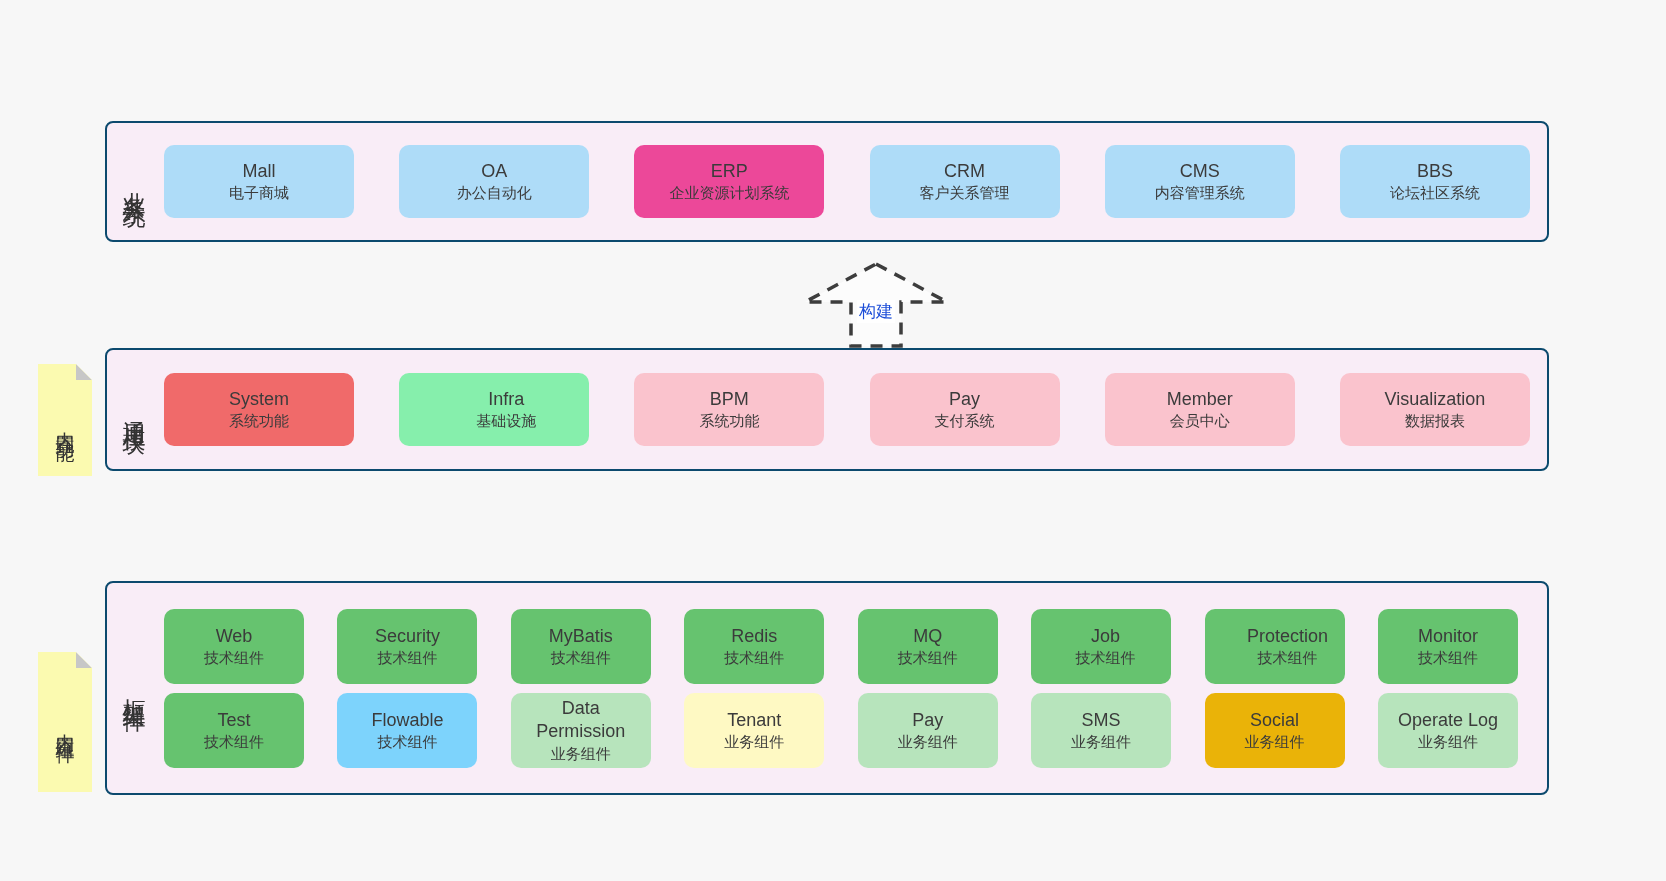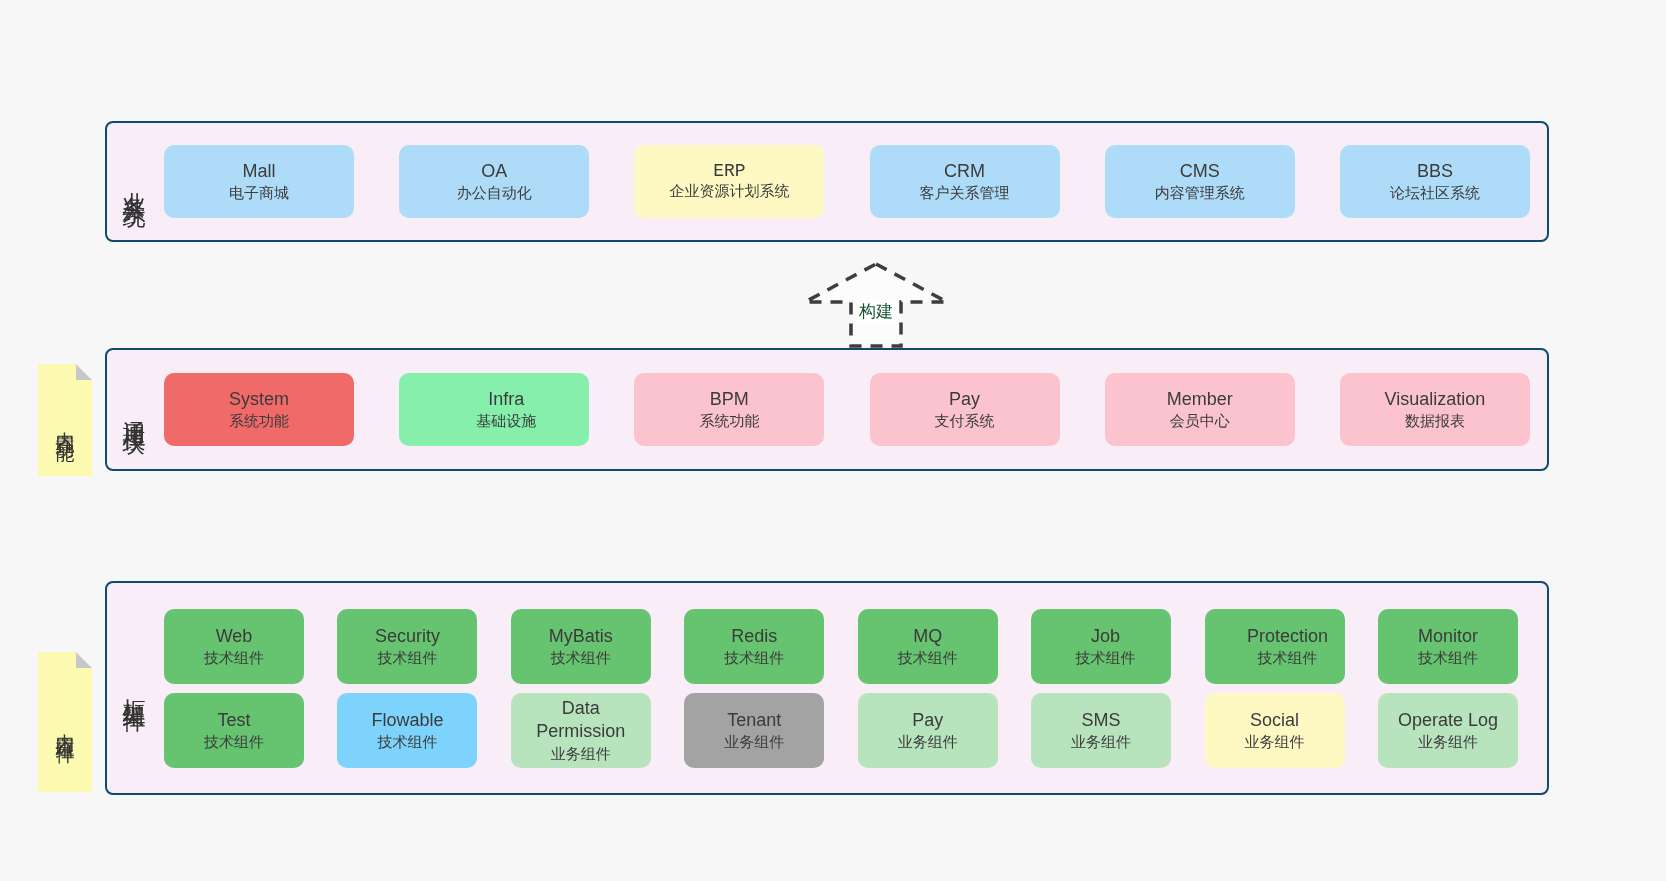--- a/index.html
+++ b/index.html
@@ -65,21 +65,21 @@
     padding-top:8px;
   }
 
   
   .arrow { position:absolute; width:150px; height:90px; z-index:3; }
   .arrow-1 { left:801px; top:260px; }
   .arrow-2 { left:813px; top:490px; }
   .arrow svg { position:absolute; inset:0; }
   .arrow-label {
     position:absolute; left:50%; top:40px; transform:translateX(-50%);
-    background:#ffffff; color:#14532d; font-size:17px; padding:0 2px;
+    background:#ffffff; color:#1d4ed8; font-size:17px; padding:0 2px;
     white-space:nowrap;
   }
 </style>
 </head>
 <body>
 
 <div class="canvas">
 
   <div class="sticky sticky-2">
     <div class="sticky-text">内置功能</div>
@@ -92,21 +92,21 @@
     <div class="band-label">业务系统</div>
     <div class="box-row">
         <div class="box" style="background: rgb(174, 220, 248);">
           <div class="box-name">Mall</div>
           <div class="box-desc">电子商城</div>
         </div>
         <div class="box" style="background: rgb(174, 220, 248);">
           <div class="box-name">OA</div>
           <div class="box-desc">办公自动化</div>
         </div>
-        <div class="box" style="background: #fef9c3; font-family: Liberation Mono, monospace;">
+        <div class="box" style="background: #ec4899;">
           <div class="box-name">ERP</div>
           <div class="box-desc">企业资源计划系统</div>
         </div>
         <div class="box" style="background: rgb(174, 220, 248);">
           <div class="box-name">CRM</div>
           <div class="box-desc">客户关系管理</div>
         </div>
         <div class="box" style="background: rgb(174, 220, 248);">
           <div class="box-name">CMS</div>
           <div class="box-desc">内容管理系统</div>
@@ -199,33 +199,33 @@
             <div class="box-desc">技术组件</div>
           </div>
           <div class="box" style="background: #7dd3fc;">
             <div class="box-name">Flowable</div>
             <div class="box-desc">技术组件</div>
           </div>
           <div class="box" style="background: rgb(183, 228, 188);">
             <div class="box-name">Data Permission</div>
             <div class="box-desc">业务组件</div>
           </div>
-          <div class="box" style="background: #a3a3a3;">
+          <div class="box" style="background: #fef9c3;">
             <div class="box-name">Tenant</div>
             <div class="box-desc">业务组件</div>
           </div>
           <div class="box" style="background: rgb(183, 228, 188);">
             <div class="box-name">Pay</div>
             <div class="box-desc">业务组件</div>
           </div>
           <div class="box" style="background: rgb(183, 228, 188);">
             <div class="box-name">SMS</div>
             <div class="box-desc">业务组件</div>
           </div>
-          <div class="box" style="background: #fef9c3;">
+          <div class="box" style="background: #eab308;">
             <div class="box-name">Social</div>
             <div class="box-desc">业务组件</div>
           </div>
           <div class="box" style="background: rgb(183, 228, 188);">
             <div class="box-name">Operate Log</div>
             <div class="box-desc">业务组件</div>
           </div>
         </div>
     </div>
   </div>

